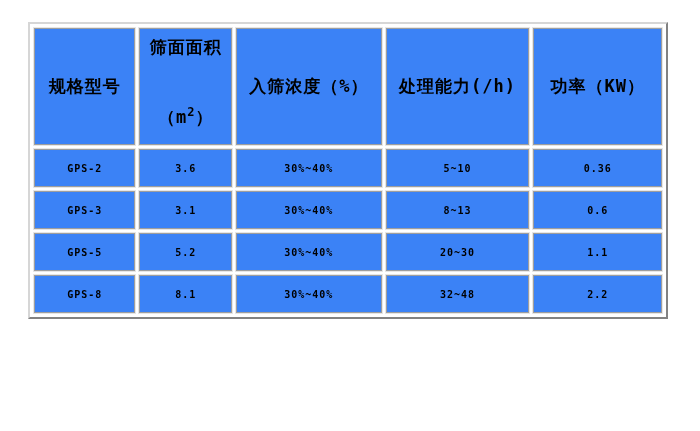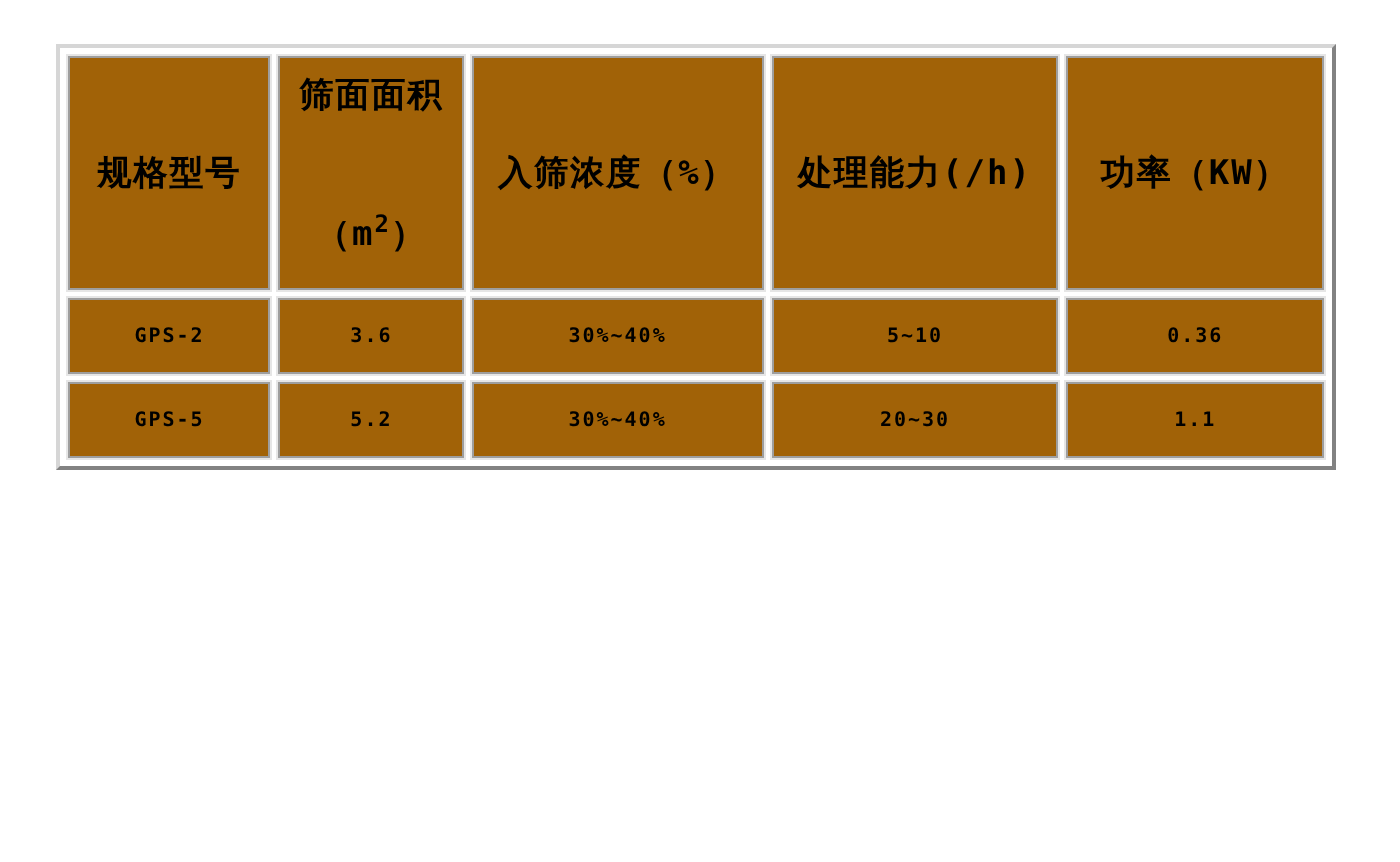--- a/index.html
+++ b/index.html
@@ -26,21 +26,21 @@
     table-layout: fixed;
   }
   col.c-model { width: 101px; }
   col.c-area { width: 92px; }
   col.c-conc { width: 145px; }
   col.c-cap { width: 143px; }
   col.c-pow { width: 128px; }
   td {
     border: 1px solid #9e9e9e;
     box-shadow: 0 0 0 1px #e6e6e6;
-    background: #a16207;
+    background: #3b82f6;
     text-align: center;
     vertical-align: middle;
     font-weight: bold;
     overflow: hidden;
   }
   tr.header-row td {
     height: 117px;
     font-size: 17px;
     letter-spacing: 1px;
   }
@@ -97,21 +97,35 @@
       </tr>
 
       <tr class="data-row">
         <td>GPS-2</td>
         <td>3.6</td>
         <td>30%~40%</td>
         <td>5~10</td>
         <td>0.36</td>
       </tr>
       <tr class="data-row">
+        <td>GPS-3</td>
+        <td>3.1</td>
+        <td>30%~40%</td>
+        <td>8~13</td>
+        <td>0.6</td>
+      </tr>
+      <tr class="data-row">
         <td>GPS-5</td>
         <td>5.2</td>
         <td>30%~40%</td>
         <td>20~30</td>
         <td>1.1</td>
       </tr>
+      <tr class="data-row">
+        <td>GPS-8</td>
+        <td>8.1</td>
+        <td>30%~40%</td>
+        <td>32~48</td>
+        <td>2.2</td>
+      </tr>
     </tbody>
   </table>
 </div>
 
 </body></html>

